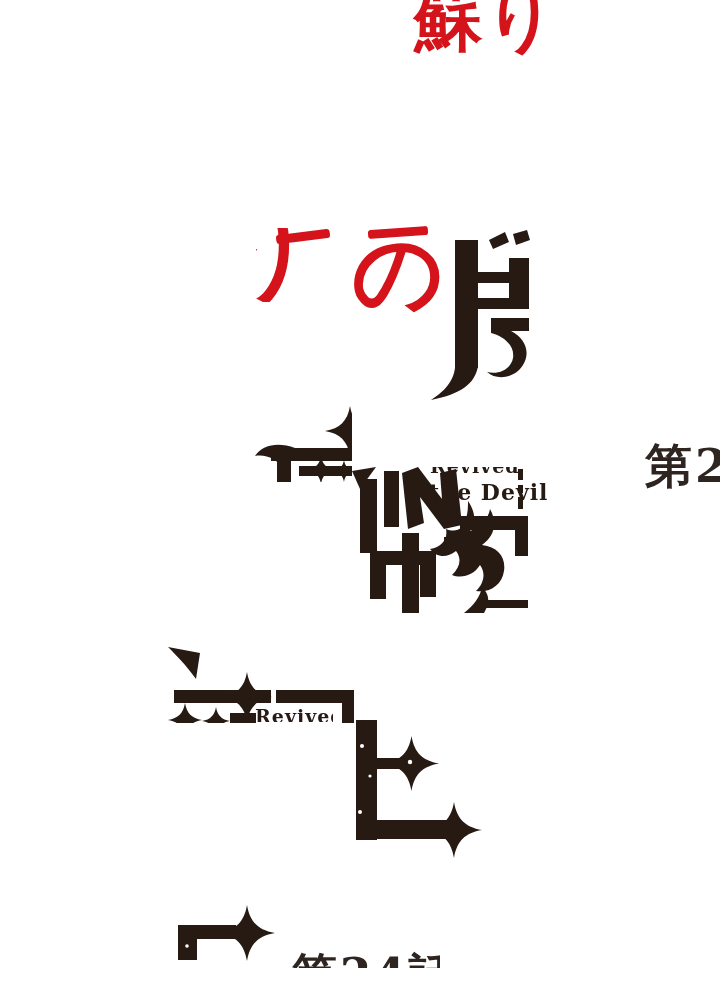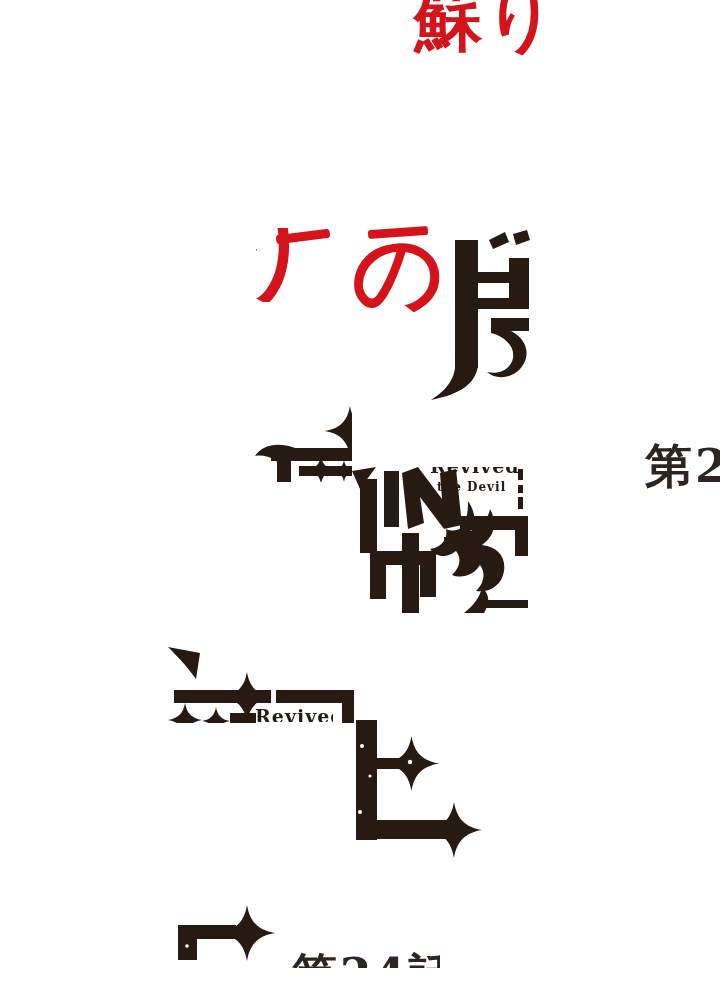--- a/index.html
+++ b/index.html
@@ -37,21 +37,21 @@
   .f-gothic-tall{left:423px;top:230px;}
   .f-gothic-corner{left:255px;top:404px;}
   .f-gothic-main{left:352px;top:467px;}
   .f-bars{left:166px;top:645px;}
   .f-jou{left:350px;top:716px;}
   .f-bottom-corner{left:173px;top:904px;}
 
   
   .f-sub-top{left:430px;top:467px;width:92px;height:12px;}
   .f-sub-top span{display:block;margin-top:-10px;font-size:19px;letter-spacing:1px;}
-  .f-sub-devil{left:429px;top:481px;font-size:12px;letter-spacing:1px;margin-left:8px;}
+  .f-sub-devil{left:429px;top:481px;font-size:22px;letter-spacing:1px;}
   .f-sub-low{left:255px;top:707px;width:78px;height:15px;}
   .f-sub-low span{display:block;font-size:19px;letter-spacing:1px;}
 
   
   .f-ep-right{left:645px;top:442px;font-size:47px;letter-spacing:3px;}
   .f-ep-mid{left:517px;top:681px;width:101px;height:42px;}
   .f-ep-mid span{display:block;margin-left:-15px;font-size:43px;letter-spacing:1px;}
   .f-ep-bottom{left:292px;top:950px;width:148px;height:18px;}
   .f-ep-bottom span{display:block;margin-top:2px;font-size:45px;letter-spacing:3px;}
 </style>

